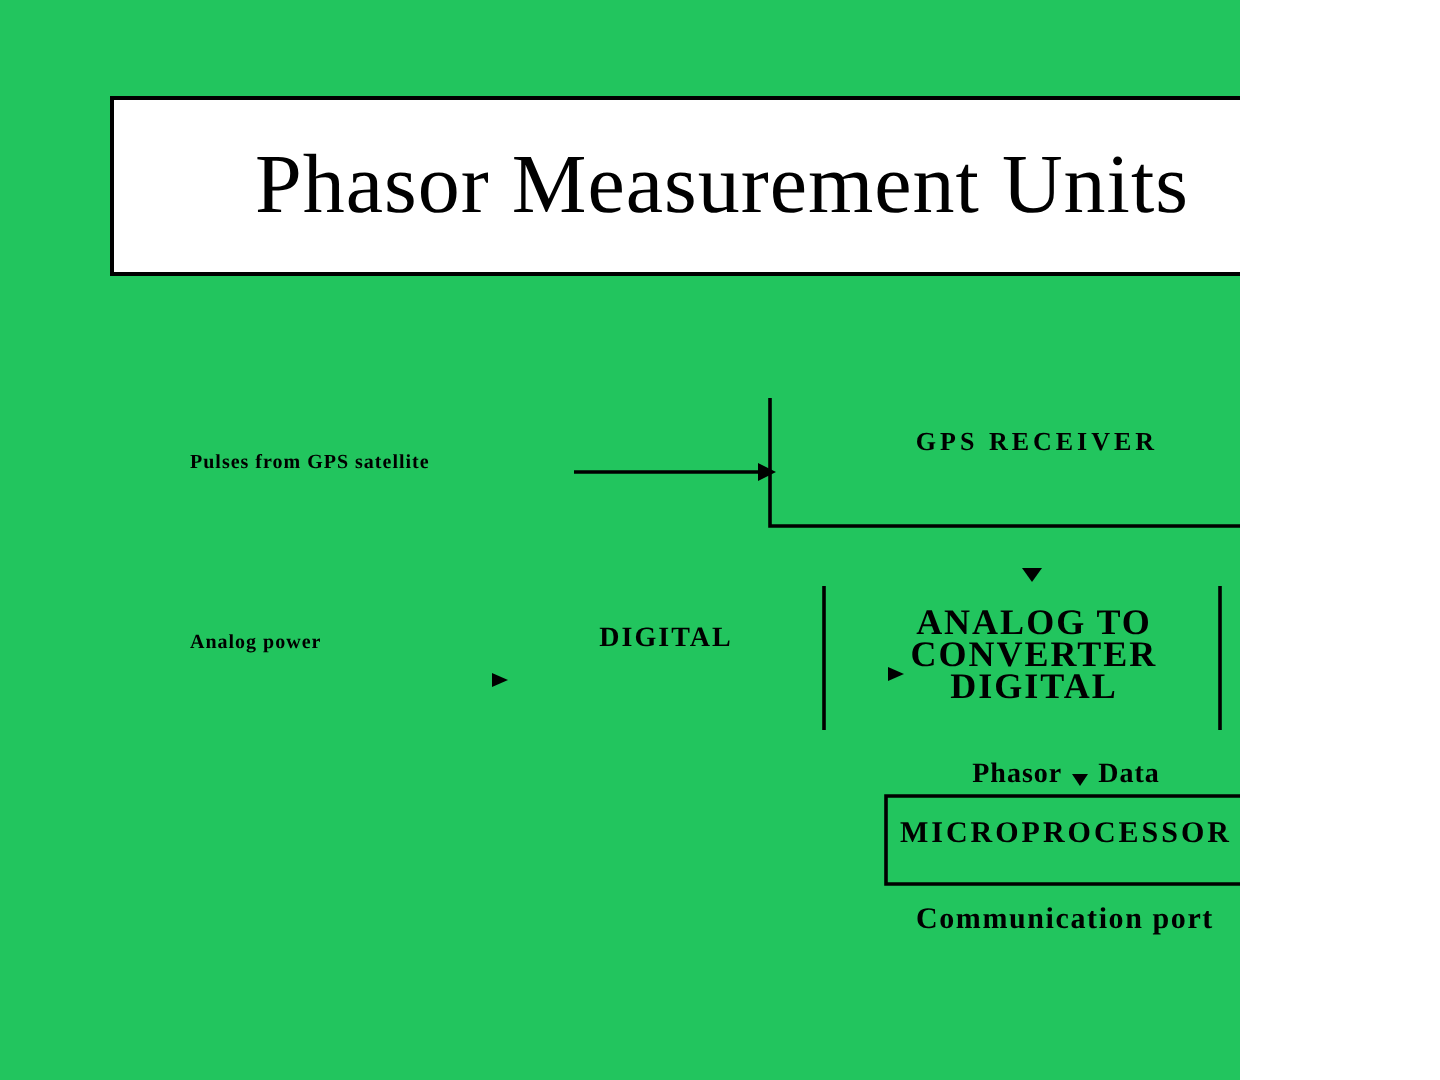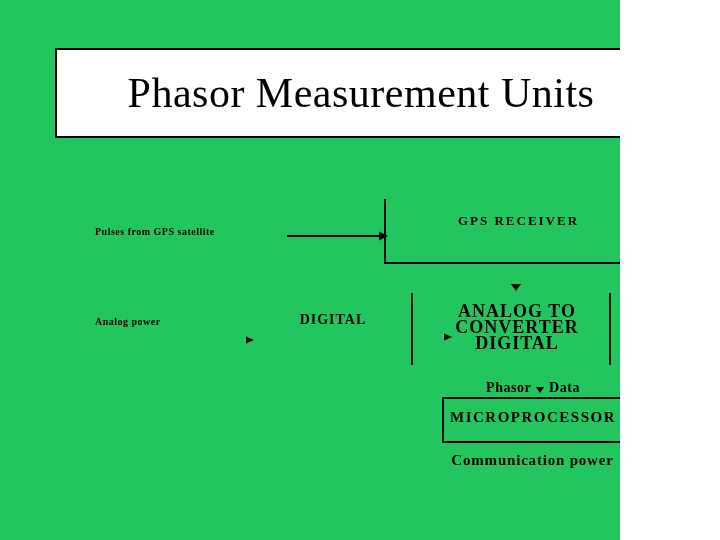--- a/index.html
+++ b/index.html
@@ -121,15 +121,15 @@
   </div>
 
   <div class="lbl phasor-data">
     <span>Phasor</span>
     <span class="down-triangle"></span>
     <span>Data</span>
   </div>
 
   <div class="lbl lbl-center microprocessor">MICROPROCESSOR</div>
 
-  <div class="lbl lbl-center comm-port">Communication power</div>
+  <div class="lbl lbl-center comm-port">Communication port</div>
 
 </div>
 
 </body></html>

